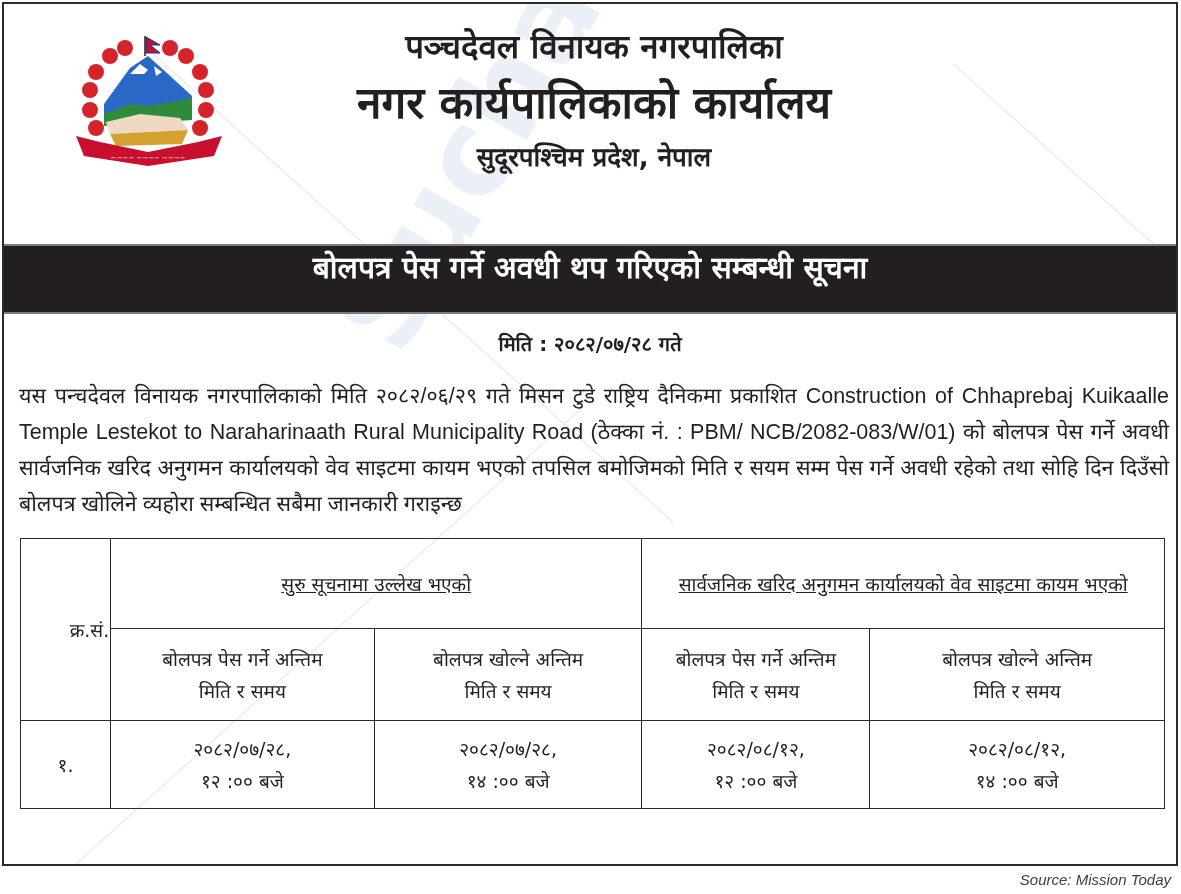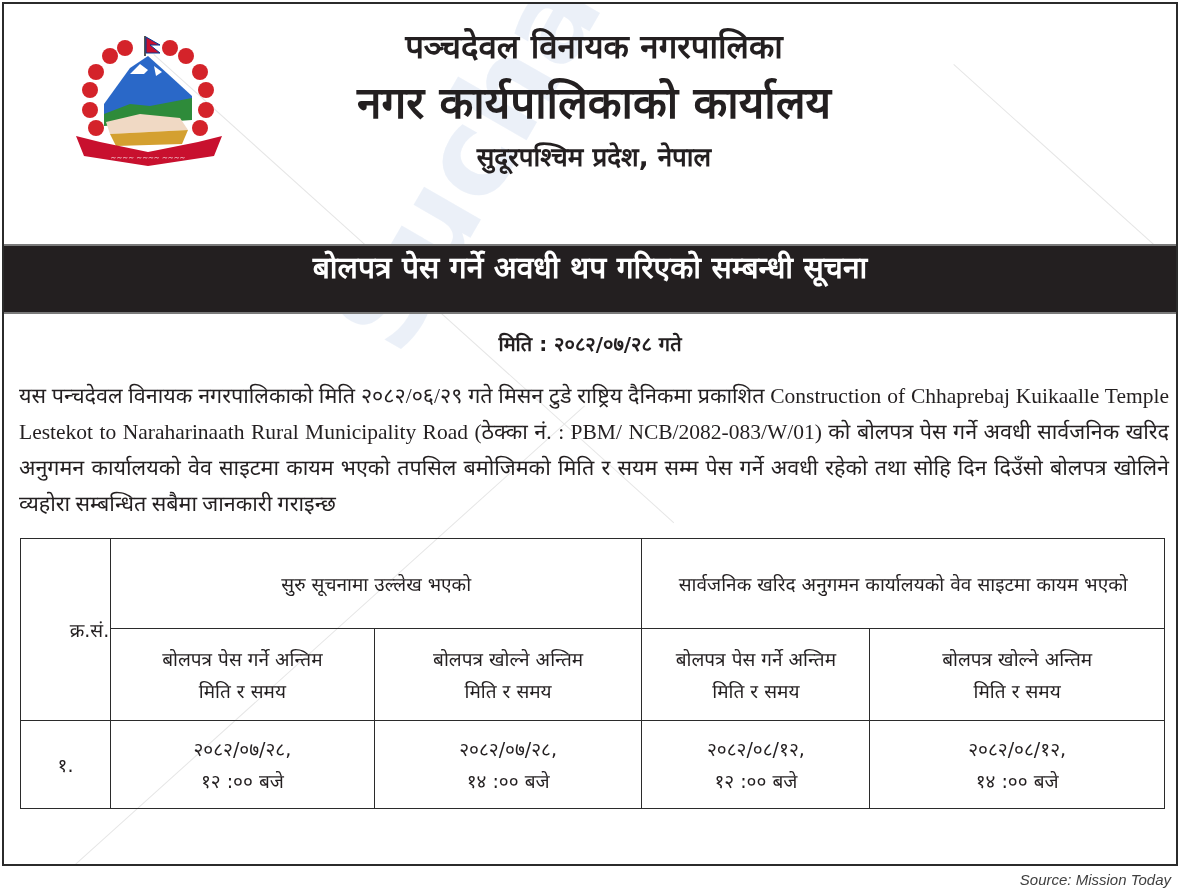--- a/index.html
+++ b/index.html
@@ -33,30 +33,30 @@
     border-top: 2px solid #7a7a7a; border-bottom: 2px solid #7a7a7a;
     display: flex; align-items: flex-start; justify-content: center;
   }
   .title-text { color: #ffffff; font-family: "DejaVu Sans", sans-serif; font-size: 30px; font-weight: bold; }
 
   .date-line { position: absolute; left: 0; top: 326px; width: 100%; text-align: center;
     font-family: "DejaVu Sans", sans-serif; font-weight: bold; font-size: 20px; }
 
   .body-para {
     position: absolute; left: 15px; top: 374px; width: 1150px;
-    font-family: Liberation Serif, serif; font-size: 21.5px; line-height: 36px; text-align: justify; color: #231f20;
+    font-family: Liberation Sans, sans-serif; font-size: 21.5px; line-height: 36px; text-align: justify; color: #231f20;
   }
 
   
   .notice-table {
     position: absolute; left: 16px; top: 534px; width: 1145px; border-collapse: collapse;
     font-family: "DejaVu Sans", sans-serif; font-size: 19px; color: #231f20;
   }
   .notice-table td, .notice-table th { border: 1.5px solid #2b2b2b; text-align: center; vertical-align: middle; font-weight: normal; }
-  .notice-table .h-top { height: 90px; line-height: 32px; padding: 1px 10px; }
+  .notice-table .h-top { height: 90px; line-height: 32px; padding: 1px 10px; text-decoration: underline; }
   .notice-table .h-sub { height: 92px; line-height: 32px; }
   .notice-table .row-cell { height: 88px; line-height: 32px; font-size: 19px; }
   .col-sn { width: 90px; padding-left: 48px; }
   .col-a { width: 264px; }
   .col-b { width: 268px; }
   .col-c { width: 228px; }
   .col-d { width: 295px; }
 
   .signature { position: absolute; right: 16px; top: 860px; font-family: "DejaVu Sans", sans-serif; font-weight: bold; font-size: 20px; }
 

